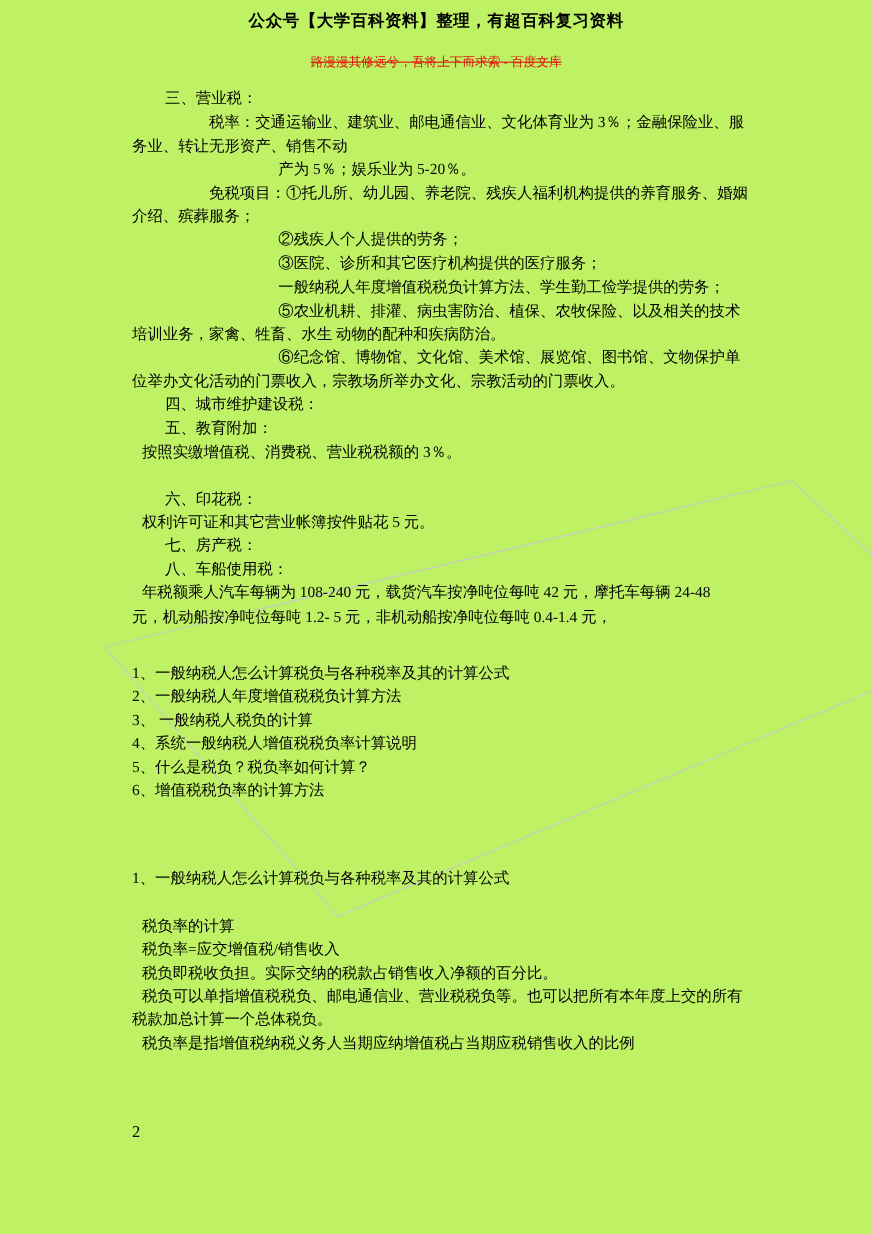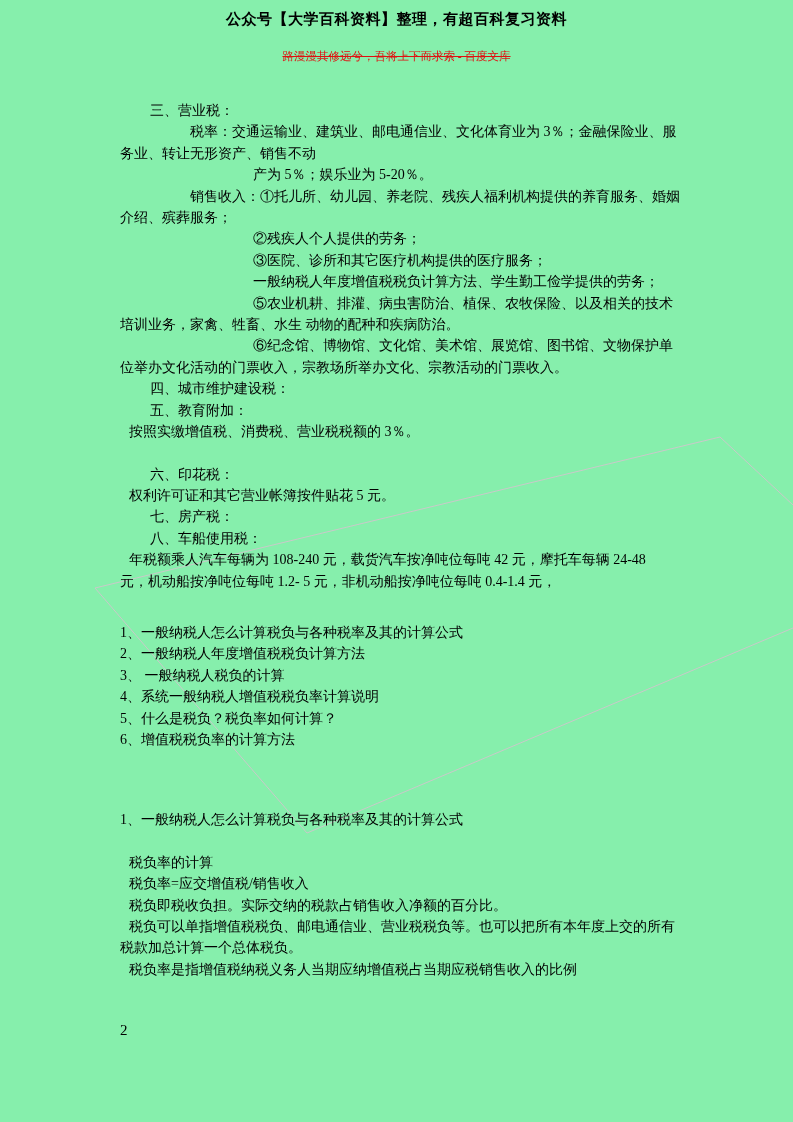--- a/index.html
+++ b/index.html
@@ -1,19 +1,19 @@
 <!DOCTYPE html>
 <html><head>
 <meta charset="utf-8">
 <style>
   html,body{margin:0;padding:0;background:#ffffff;}
   .page{
     position:relative;
     width:793px;height:1122px;
-    background:#86efac;
+    background:#bef264;
     overflow:hidden;
     font-family:"Liberation Serif","DejaVu Serif",serif;
     color:#000000;
   }
   .doc-header{
     position:absolute;top:10px;left:0;width:100%;
     text-align:center;
     font-size:15px;font-weight:bold;
     letter-spacing:0.5px;
     white-space:nowrap;
@@ -25,21 +25,21 @@
     color:#e01010;
     text-decoration:line-through;
     white-space:nowrap;
   }
   .watermark{
     position:absolute;top:0;left:0;width:793px;height:1122px;
     pointer-events:none;
   }
   .watermark line{stroke:#c9c9c9;stroke-width:1;}
   .content{
-    position:absolute;top:100px;left:120px;right:0;
+    position:absolute;top:80px;left:120px;right:0;
     font-size:14px;line-height:21.4px;
   }
   .ln{white-space:nowrap;}
   .ind-a{margin-left:30px;}
   .ind-b{margin-left:70px;}
   .ind-c{margin-left:133px;}
   .ind-d{margin-left:9px;}
   .gap-1{margin-top:21px;}
   .gap-2{margin-top:30px;}
   .gap-3{margin-top:59px;}
@@ -62,21 +62,21 @@
 
   <div class="doc-header">公众号【大学百科资料】整理，有超百科复习资料</div>
 
   <div class="strike-line">路漫漫其修远兮，吾将上下而求索 - 百度文库</div>
 
   <div class="content">
     <div class="ln ind-a">三、营业税：</div>
     <div class="ln ind-b">税率：交通运输业、建筑业、邮电通信业、文化体育业为 3％；金融保险业、服</div>
     <div class="ln">务业、转让无形资产、销售不动</div>
     <div class="ln ind-c">产为 5％；娱乐业为 5-20％。</div>
-    <div class="ln ind-b">销售收入：①托儿所、幼儿园、养老院、残疾人福利机构提供的养育服务、婚姻</div>
+    <div class="ln ind-b">免税项目：①托儿所、幼儿园、养老院、残疾人福利机构提供的养育服务、婚姻</div>
     <div class="ln">介绍、殡葬服务；</div>
     <div class="ln ind-c">②残疾人个人提供的劳务；</div>
     <div class="ln ind-c">③医院、诊所和其它医疗机构提供的医疗服务；</div>
     <div class="ln ind-c">一般纳税人年度增值税税负计算方法、学生勤工俭学提供的劳务；</div>
     <div class="ln ind-c">⑤农业机耕、排灌、病虫害防治、植保、农牧保险、以及相关的技术</div>
     <div class="ln">培训业务，家禽、牲畜、水生 动物的配种和疾病防治。</div>
     <div class="ln ind-c">⑥纪念馆、博物馆、文化馆、美术馆、展览馆、图书馆、文物保护单</div>
     <div class="ln">位举办文化活动的门票收入，宗教场所举办文化、宗教活动的门票收入。</div>
     <div class="ln ind-a">四、城市维护建设税：</div>
     <div class="ln ind-a">五、教育附加：</div>

